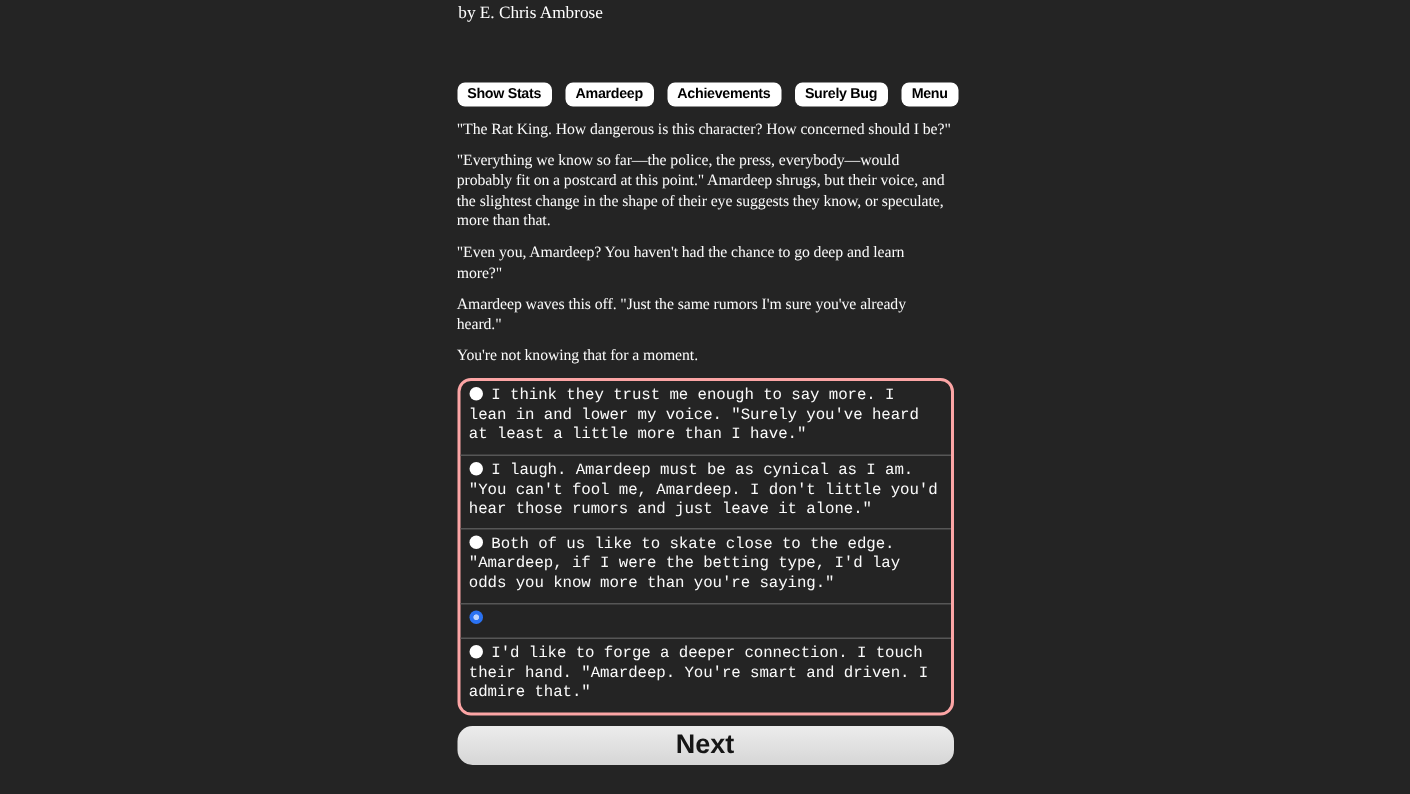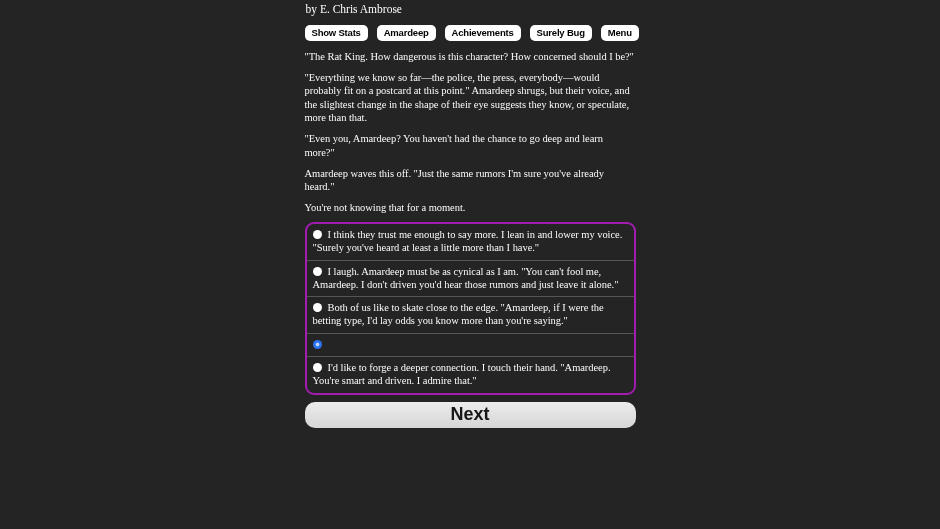--- a/index.html
+++ b/index.html
@@ -33,34 +33,36 @@
     border: none;
     border-radius: 5px;
     font-family: "Liberation Sans", sans-serif;
     font-size: 9.5px;
     font-weight: 700;
     letter-spacing: -0.2px;
     line-height: 11px;
     padding: 2px 7px 2.5px;
     cursor: pointer;
     white-space: nowrap;
+    margin-top: 30px;
   }
   .story { margin-top: 9px; }
   .story p {
     font-size: 10.5px;
     line-height: 13.5px;
     letter-spacing: -0.05px;
     color: #fbfbfb;
     margin-bottom: 7.5px;
   }
   .choice-box {
-    border: 2px solid #a21caf;
+    border: 2px solid #fca5a5;
     border-radius: 9px;
     margin-top: 2px;
     background: transparent;
+    font-family: Liberation Mono, monospace;
   }
   .choice-option {
     padding: 4px 7px 5.5px 6px;
     font-size: 10.5px;
     line-height: 13px;
     letter-spacing: -0.05px;
     color: #fbfbfb;
     cursor: pointer;
   }
   .choice-option + .choice-option {
@@ -111,21 +113,21 @@
   <div class="story">
     <p>"The Rat King. How dangerous is this character? How concerned should I be?"</p>
     <p>"Everything we know so far—the police, the press, everybody—would probably fit on a postcard at this point." Amardeep shrugs, but their voice, and the slightest change in the shape of their eye suggests they know, or speculate, more than that.</p>
     <p>"Even you, Amardeep? You haven't had the chance to go deep and learn more?"</p>
     <p>Amardeep waves this off. "Just the same rumors I'm sure you've already heard."</p>
     <p>You're not knowing that for a moment.</p>
   </div>
 
   <div class="choice-box">
     <div class="choice-option"><span class="radio"></span><span>I think they trust me enough to say more. I lean in and lower my voice. "Surely you've heard at least a little more than I have."</span></div>
-    <div class="choice-option"><span class="radio"></span><span>I laugh. Amardeep must be as cynical as I am. "You can't fool me, Amardeep. I don't driven you'd hear those rumors and just leave it alone."</span></div>
+    <div class="choice-option"><span class="radio"></span><span>I laugh. Amardeep must be as cynical as I am. "You can't fool me, Amardeep. I don't little you'd hear those rumors and just leave it alone."</span></div>
     <div class="choice-option"><span class="radio"></span><span>Both of us like to skate close to the edge. "Amardeep, if I were the betting type, I'd lay odds you know more than you're saying."</span></div>
     <div class="choice-option"><span class="radio selected"></span></div>
     <div class="choice-option"><span class="radio"></span><span>I'd like to forge a deeper connection. I touch their hand. "Amardeep. You're smart and driven. I admire that."</span></div>
   </div>
 
   <button class="next-button">Next</button>
 
 </div>
 
 </body></html>

